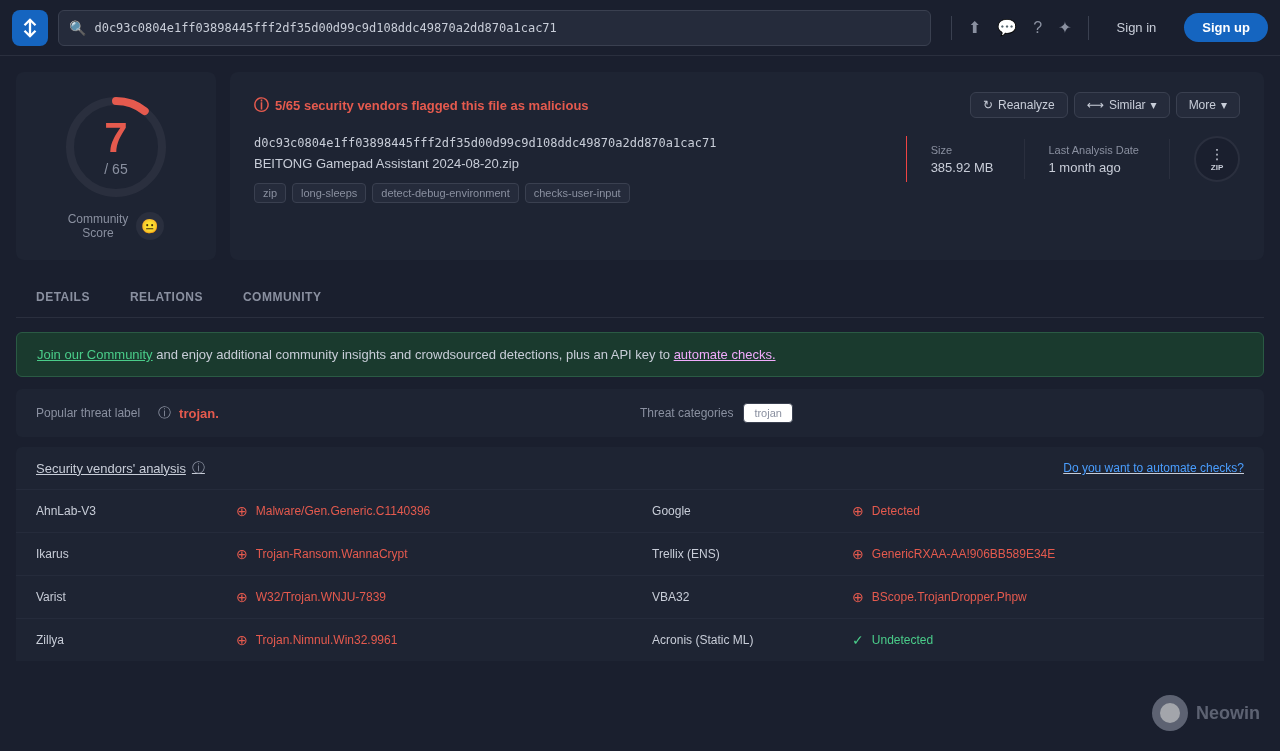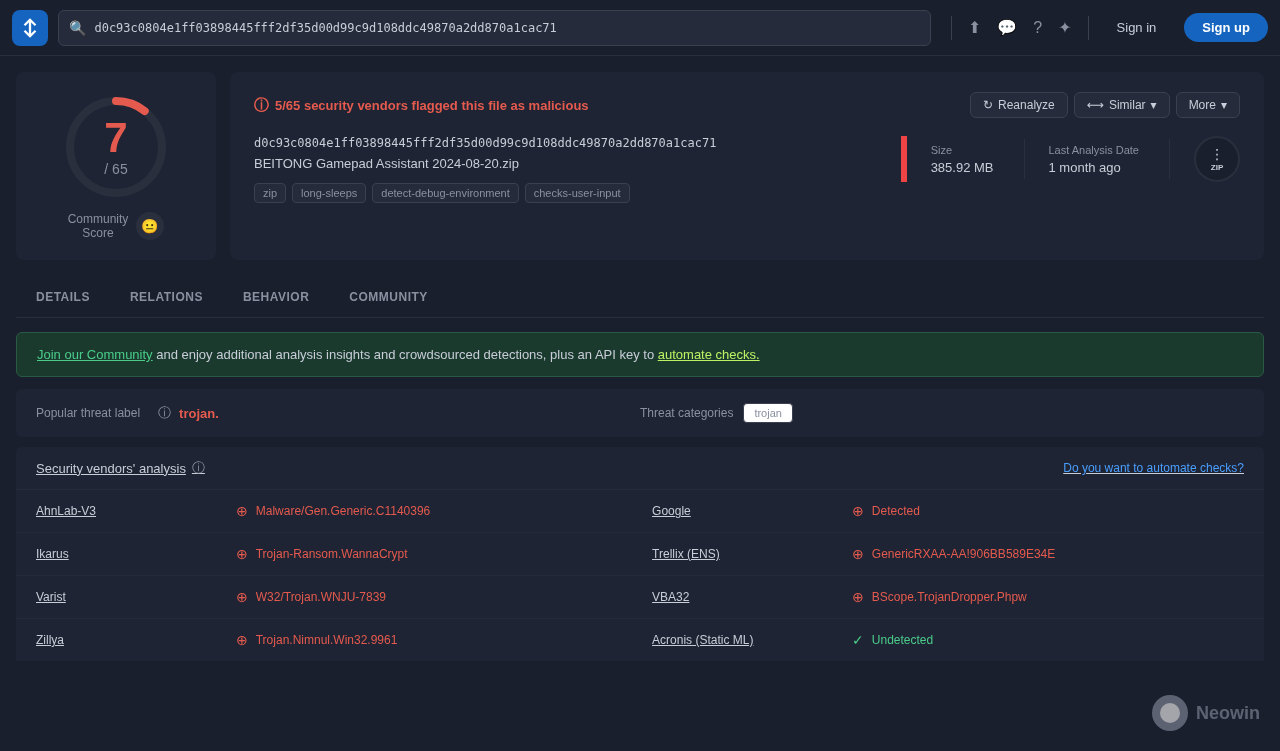--- a/index.html
+++ b/index.html
@@ -242,21 +242,21 @@
       border: 1px solid #3a4050;
       border-radius: 4px;
       color: #8a90a0;
       font-size: 11px;
       padding: 3px 8px;
     }
     .file-meta {
       display: flex;
       align-items: center;
       gap: 0;
-      border-left: 6px solid #ef4444;
+      border-left: 1px solid #ef4444;
       padding-left: 24px;
       margin-left: 24px;
     }
     .meta-item {
       margin-right: 30px;
     }
     .meta-label {
       color: #8a90a0;
       font-size: 11px;
       margin-bottom: 4px;
@@ -329,21 +329,21 @@
       margin: 14px 0 12px 0;
       font-size: 13px;
       color: #c8cdd8;
     }
     .community-banner a {
       color: #4acd8a;
       text-decoration: underline;
       cursor: pointer;
     }
     .community-banner a.automate {
-      color: #bef264;
+      color: #f0abfc;
     }
 
     
     .threat-row {
       background: #1e2433;
       border-radius: 6px;
       padding: 14px 20px;
       display: flex;
       align-items: center;
       margin-bottom: 10px;
@@ -421,21 +421,20 @@
     .vendor-row {
       border-top: 1px solid #252b3b;
     }
     .vendor-row td {
       padding: 13px 20px;
       font-size: 12px;
     }
     .vendor-name {
       color: #c8cdd8;
       width: 200px;
-      text-decoration: underline;
     }
     .vendor-detection {
       color: #e55a4e;
       display: flex;
       align-items: center;
       gap: 8px;
     }
     .vendor-detection.undetected {
       color: #4acd8a;
     }
@@ -573,28 +572,27 @@
             <div style="font-size:8px; font-weight:700; color:#c8cdd8;">ZIP</div>
           </div>
         </div>
       </div>
     </div>
   </div>
 
   <div class="tabs">
     <div class="tab">DETAILS</div>
     <div class="tab">RELATIONS</div>
-    <div class="tab">BEHAVIOR</div>
     <div class="tab">COMMUNITY</div>
   </div>
 
   <div class="content">
 
     <div class="community-banner">
-      <a href="#">Join our Community</a><span> and enjoy additional analysis insights and crowdsourced detections, plus an API key to </span><a href="#" class="automate">automate checks.</a>
+      <a href="#">Join our Community</a><span> and enjoy additional community insights and crowdsourced detections, plus an API key to </span><a href="#" class="automate">automate checks.</a>
     </div>
 
     <div class="threat-row">
       <div class="threat-label-section">
         <span class="threat-section-label">Popular threat label</span>
         <span class="info-circle">ⓘ</span>
         <span class="threat-value">trojan.</span>
       </div>
       <div class="threat-categories-section">
         <span class="threat-cat-label">Threat categories</span>

